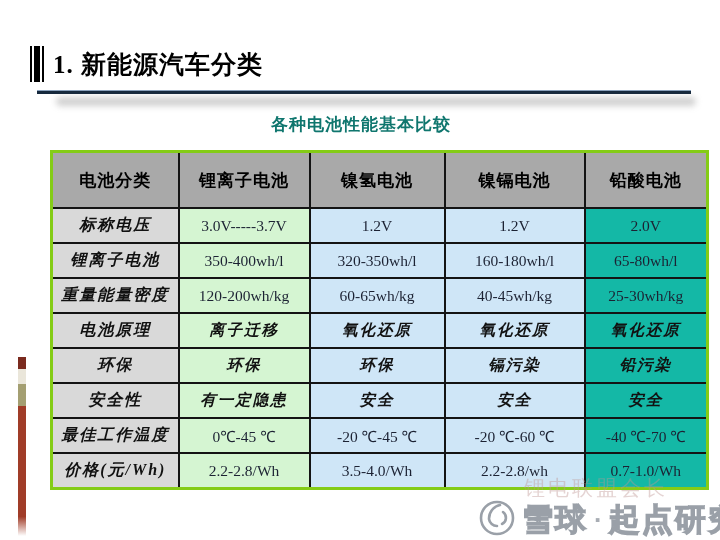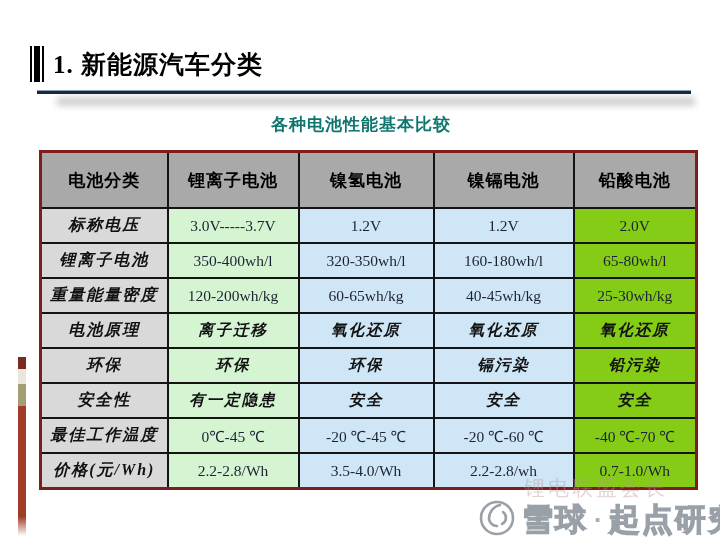--- a/index.html
+++ b/index.html
@@ -20,32 +20,32 @@
   .rule { position: absolute; left: 37px; top: 90px; width: 654px; height: 3px;
           background: #16293d; border-top: 1px solid #8ba2bd; }
   .rule-shadow { position: absolute; left: 56px; top: 97px; width: 640px; height: 9px;
           background: rgba(100,100,100,0.30); filter: blur(3px); border-radius: 6px; }
 
   
   .subtitle { position: absolute; left: 33px; top: 107px; width: 656px; text-align: center;
           font-size: 17px; font-weight: bold; color: #0f766e; letter-spacing: 1px; margin-top: 6px; }
 
   
-  table.cmp { position: absolute; left: 39px; top: 150px; width: 656px;
+  table.cmp { position: absolute; left: 50px; top: 150px; width: 656px;
           border-collapse: collapse; table-layout: fixed;
-          border: 3px solid #7f1d1d; padding-left: 16px; }
+          border: 3px solid #84cc16; padding-left: 16px; }
   .cmp th, .cmp td { border: 2px solid #141414; text-align: center; vertical-align: middle; padding: 0; overflow: hidden; }
   .cmp th { height: 54px; background: #a9a9a9; font-size: 17px; font-weight: bold; color: #000; letter-spacing: 1px; }
   .cmp td { height: 33px; }
   td.lbl { background: #d9d9d9; font-family: "Liberation Serif", serif; font-style: italic;
           font-size: 16px; font-weight: 600; color: #111; letter-spacing: 2px; }
   td.c1 { background: #d5f5d2; }
   td.c2 { background: #cfe6f7; }
   td.c3 { background: #cfe6f7; }
-  td.c4 { background: #84cc16; margin-top: 24px; }
+  td.c4 { background: #14b8a6; margin-top: 24px; }
   td.val { font-family: "Liberation Serif", serif; font-size: 15.5px; color: #1c2233; }
   td.val.cn { font-style: italic; font-weight: 700; color: #121212; letter-spacing: 2px; text-align: center; }
 
   
   .edge-strip { position: absolute; left: 18px; top: 357px; width: 8px; }
   .edge-strip .seg { width: 8px; }
   .seg-maroon { height: 12px; background: #7a2a1e; }
   .seg-cream  { height: 15px; background: #eae6da; }
   .seg-olive  { height: 22px; background: #a49f72; }
   .seg-red    { height: 130px; background: linear-gradient(to bottom, #a03c28 0%, #a03c28 85%, rgba(160,60,40,0) 100%); }

